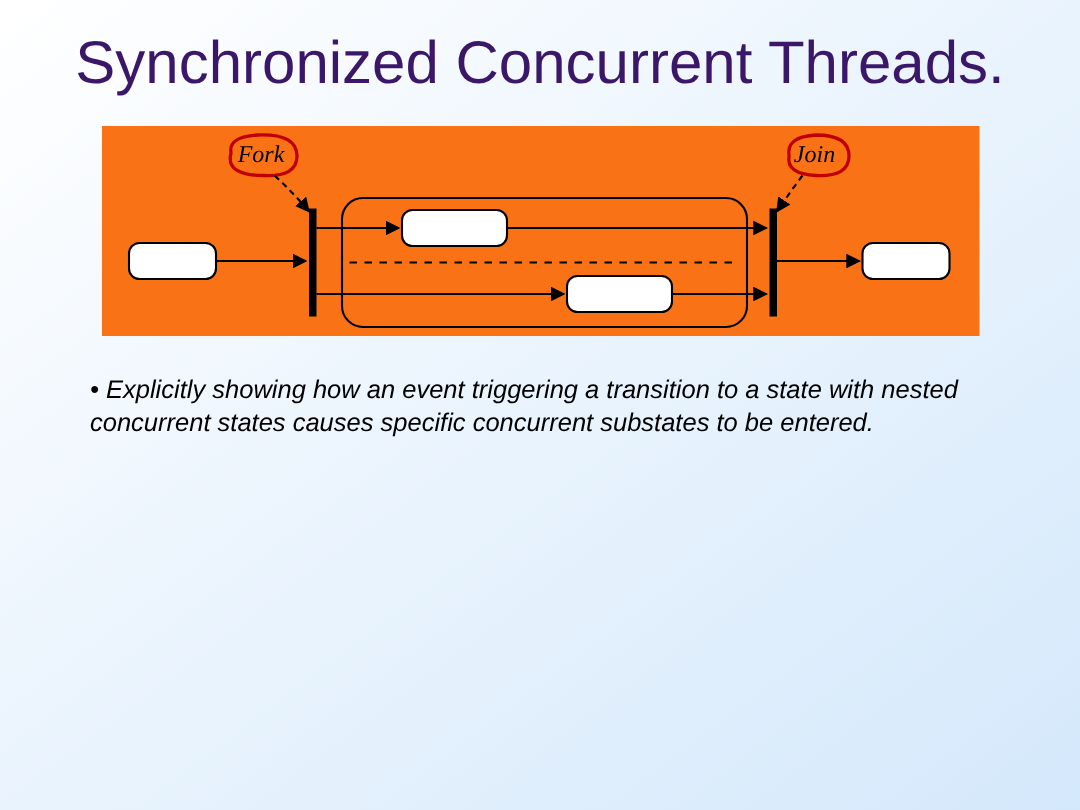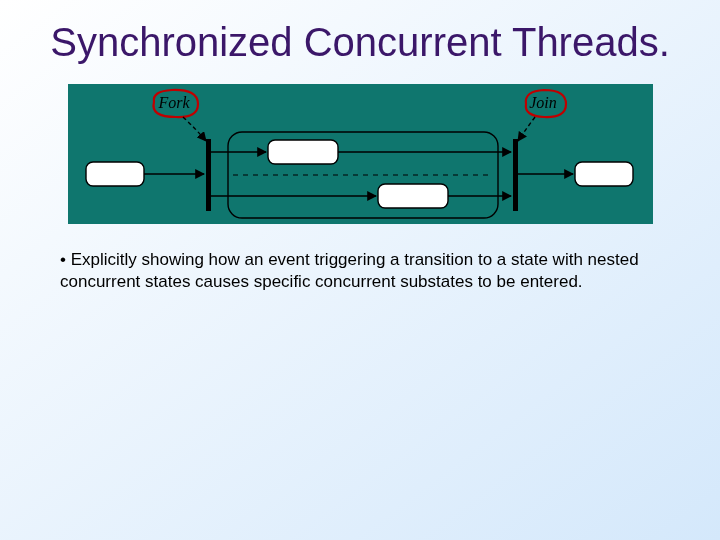--- a/index.html
+++ b/index.html
@@ -19,34 +19,35 @@
   }
   .title {
     font-size: 40px;
     color: #3b1769;
     text-align: center;
     margin: 0 0 20px 0;
     font-weight: normal;
     line-height: 1.1;
   }
   .diagram-area {
-    background: #0f766e;
+    background: #f97316;
     width: 585px;
     height: 140px;
     margin: 10px auto 25px auto;
     position: relative;
   }
   .bullets {
     font-size: 17px;
     color: #000000;
     line-height: 1.3;
     padding: 0 20px;
   }
   .bullet {
     margin-bottom: 18px;
+    font-style: italic;
   }
   .label {
     font-style: italic;
     font-family: "Times New Roman", serif;
     font-size: 16px;
   }
   svg .statebox { fill: #fff; stroke: #000; stroke-width: 1.4; }
   svg .bar { fill: #000; }
   svg .arrow { stroke: #000; stroke-width: 1.4; fill: none; }
   svg .scribble { fill: none; stroke: #c00000; stroke-width: 2.2; stroke-linecap: round; stroke-linejoin: round; }

